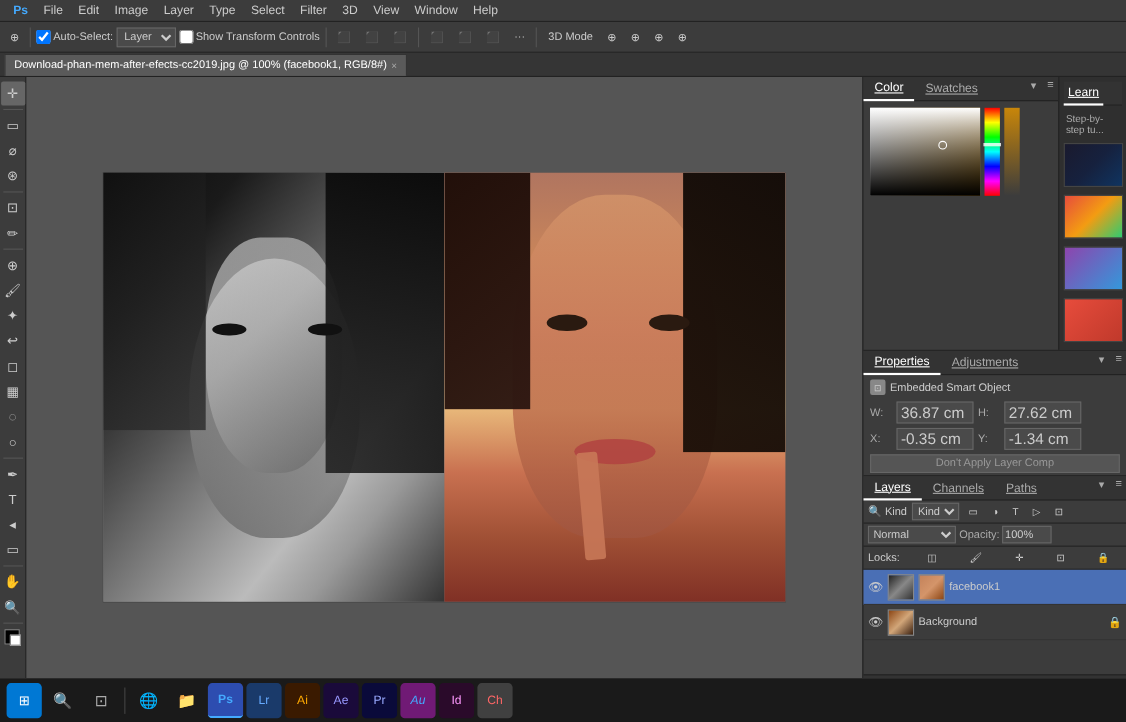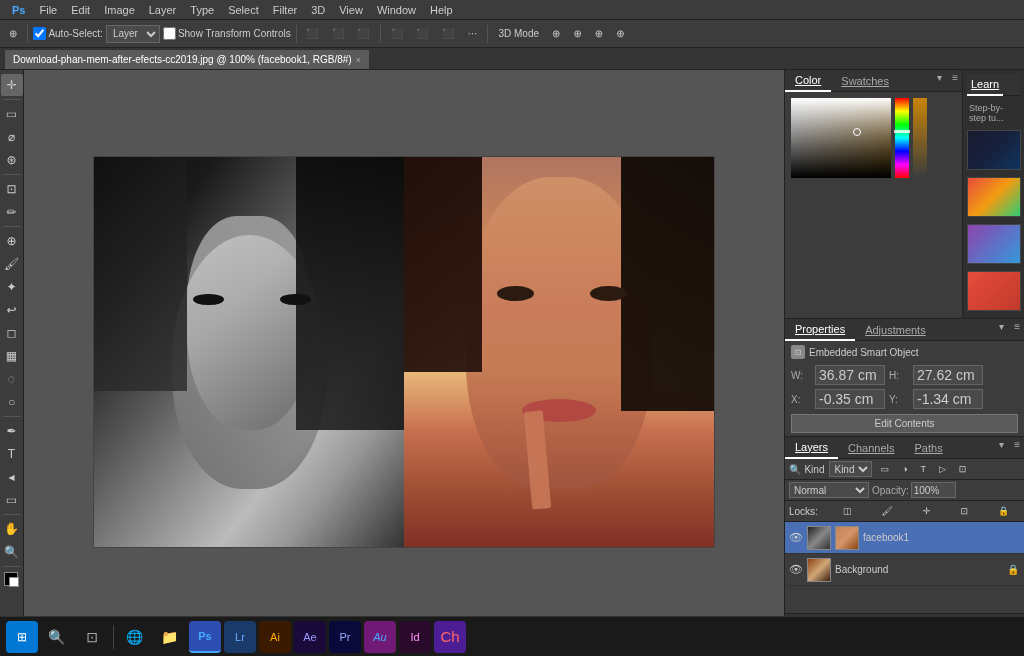--- a/index.html
+++ b/index.html
@@ -621,21 +621,21 @@
         <input class="prop-value" value="36.87 cm" style="">
         <span class="prop-label">H:</span>
         <input class="prop-value" value="27.62 cm" style="">
       </div>
       <div class="prop-row">
         <span class="prop-label">X:</span>
         <input class="prop-value" value="-0.35 cm" style="">
         <span class="prop-label">Y:</span>
         <input class="prop-value" value="-1.34 cm" style="">
       </div>
-      <div class="edit-contents-btn">Edit Contents</div>
+      <div class="dont-apply-btn">Don't Apply Layer Comp</div>
     </div>
 
     <div id="layers-panel">
       <div class="panel-header-tabs">
         <div class="panel-tab active">Layers</div>
         <div class="panel-tab">Channels</div>
         <div class="panel-tab">Paths</div>
         <span class="panel-collapse-btn">▾</span>
         <span class="panel-menu-btn">≡</span>
       </div>
@@ -712,14 +712,14 @@
   <div class="taskbar-separator-v"></div>
   <div class="taskbar-btn" style="font-size:14px; color:#0078d4;">🌐</div>
   <div class="taskbar-btn" style="font-size:14px; color:#ffd700;">📁</div>
   <div class="taskbar-btn" style="background:#2d4db0; color:#4af; font-size:11px; font-weight:bold; border-bottom:2px solid #4af;">Ps</div>
   <div class="taskbar-btn" style="background:#1a3a6a; color:#6af; font-size:11px;">Lr</div>
   <div class="taskbar-btn" style="background:#3a1a00; color:#fa0; font-size:11px;">Ai</div>
   <div class="taskbar-btn" style="background:#1a0a3a; color:#99f; font-size:11px;">Ae</div>
   <div class="taskbar-btn" style="background:#0a0a3a; color:#9af; font-size:11px;">Pr</div>
   <div class="taskbar-btn" style="background:#701a75; color:#4af; font-size:11px;font-style:italic;">Au</div>
   <div class="taskbar-btn" style="background:#2a0a2a; color:#f9f; font-size:11px;">Id</div>
-  <div class="taskbar-btn" style="background:#4c1d95; color:#f66; font-size:15px;">Ch</div>
+  <div class="taskbar-btn" style="background:#404040; color:#f66; font-size:11px;">Ch</div>
 </div>
 
 </body></html>

